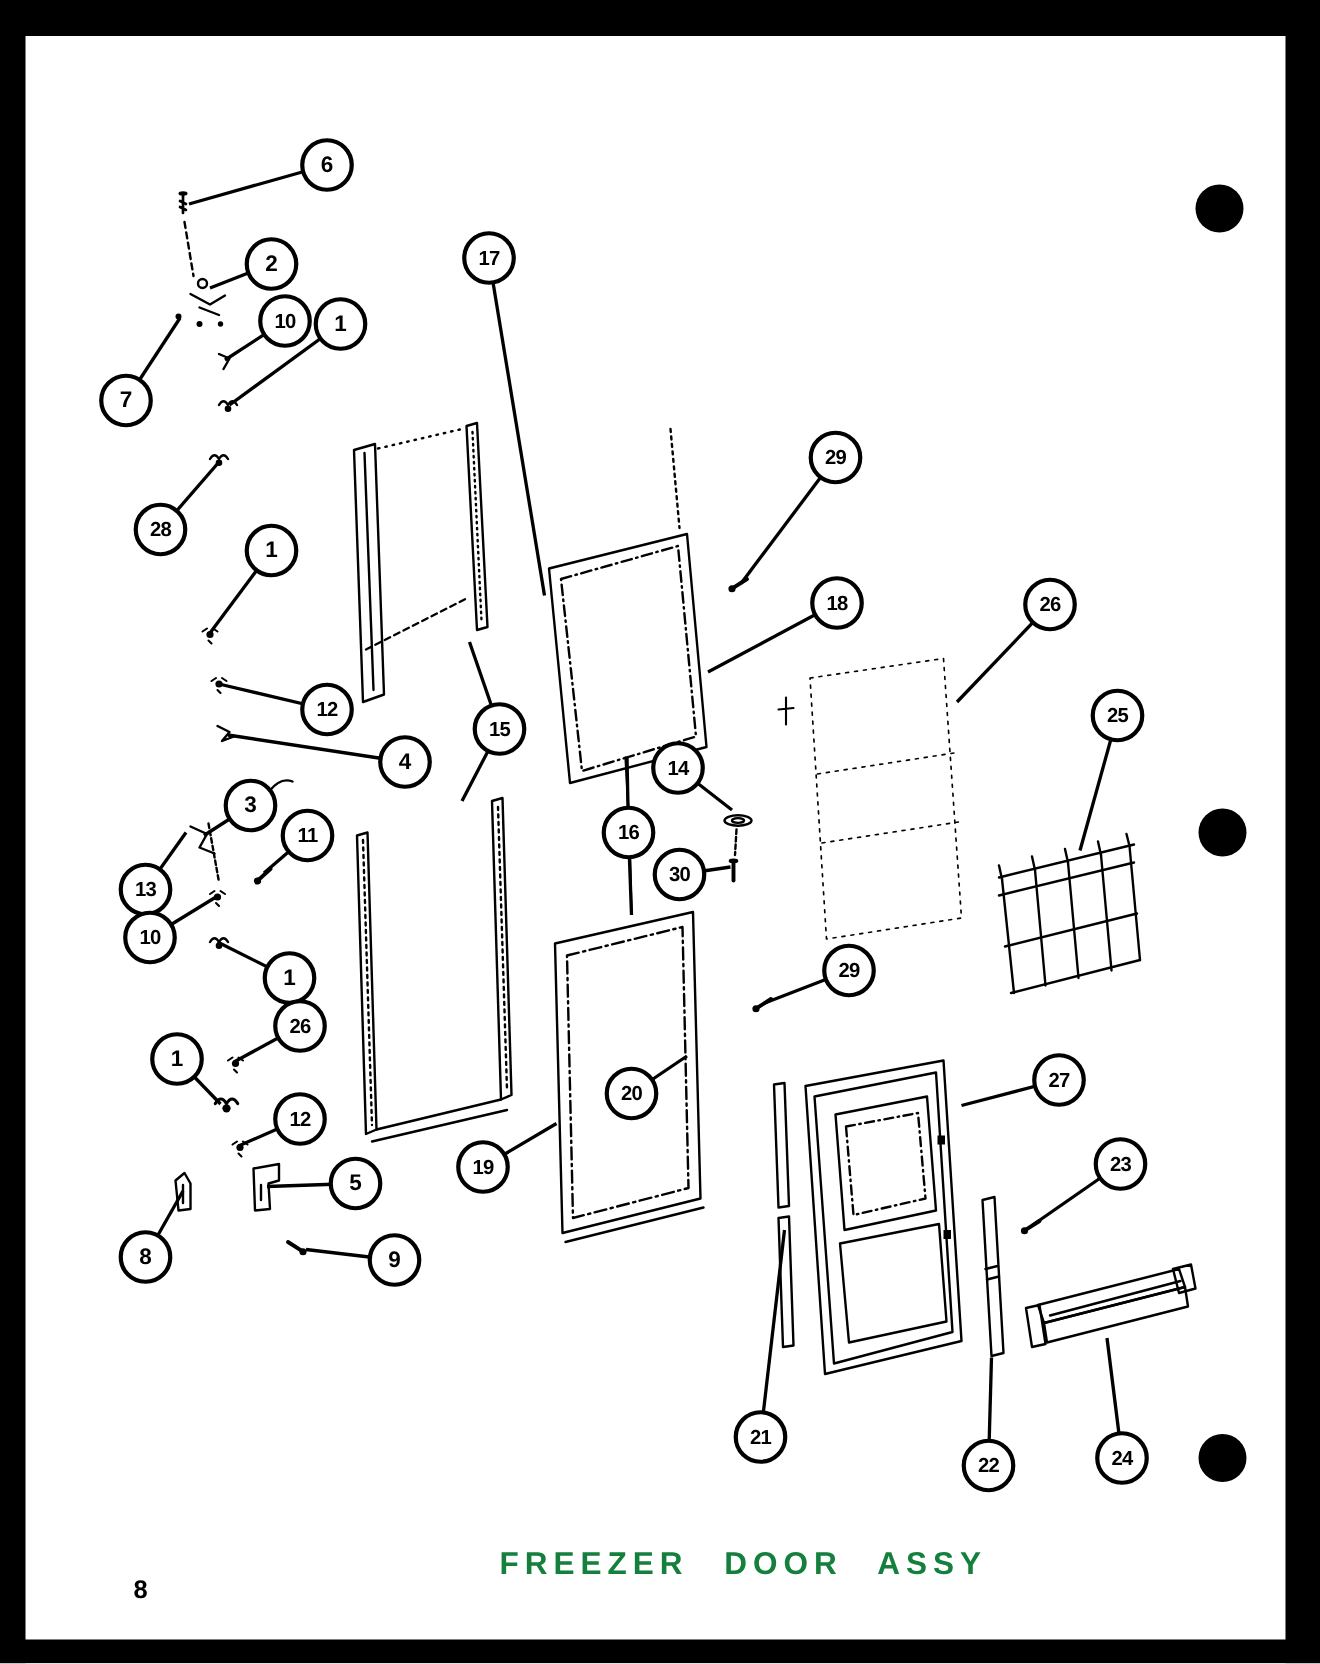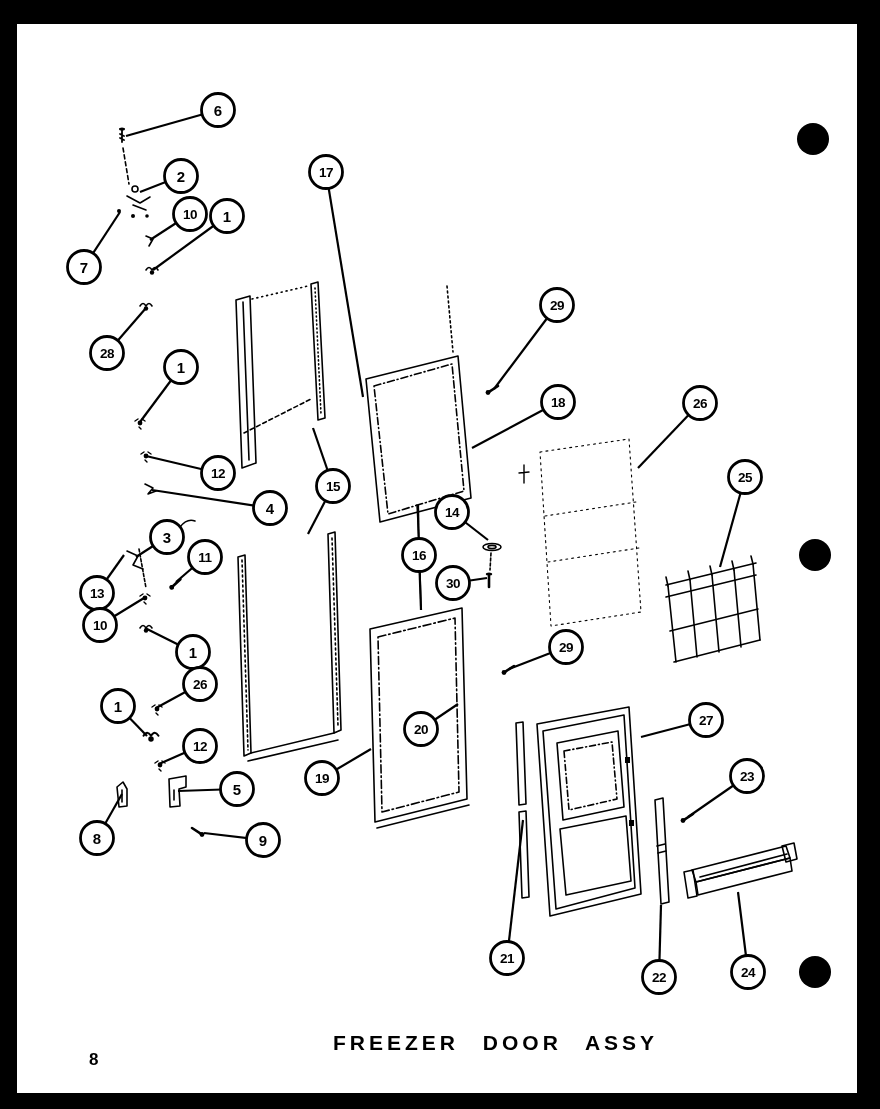--- a/index.html
+++ b/index.html
@@ -4,21 +4,21 @@
 <style>
   html,body{margin:0;padding:0;background:#fff;}
   .page{position:relative;width:880px;height:1109px;background:#ffffff;overflow:hidden;
         font-family:"Liberation Sans", sans-serif;}
   .border{position:absolute;background:#000;}
   .border.top{left:0;top:0;width:880px;height:24px;}
   .border.bottom{left:0;top:1093px;width:880px;height:16px;}
   .border.left{left:0;top:0;width:17px;height:1109px;}
   .border.right{left:857px;top:0;width:23px;height:1109px;}
   .hole{position:absolute;background:#000;border-radius:50%;}
-  .figure-title{position:absolute;left:333px;top:1031px;color:#000000;
+  .figure-title{position:absolute;left:333px;top:1031px;color:#15803d;
         font-weight:700;font-size:21px;letter-spacing:4px;word-spacing:14px;white-space:nowrap;text-align:right;}
   .page-number{position:absolute;left:89px;top:1050px;color:#000;font-weight:700;font-size:17px;}
   svg{position:absolute;left:0;top:0;}
   svg text{font-family:"Liberation Sans", sans-serif;font-weight:700;}
 </style>
 </head>
 <body>
 
 <div class="page">
 

